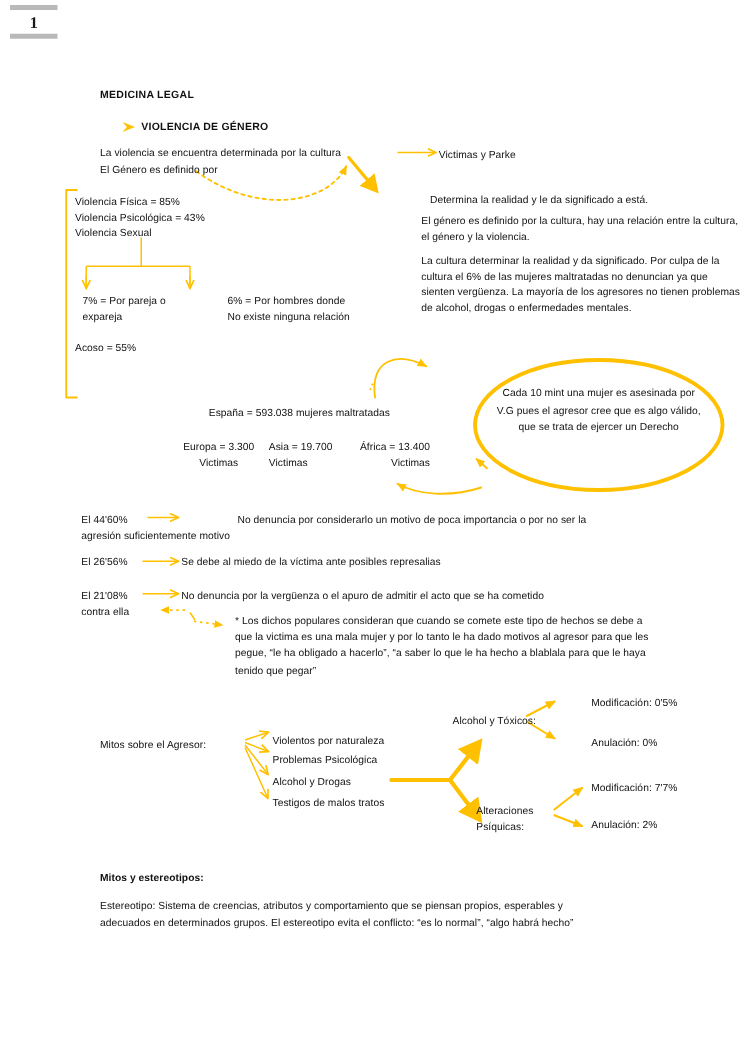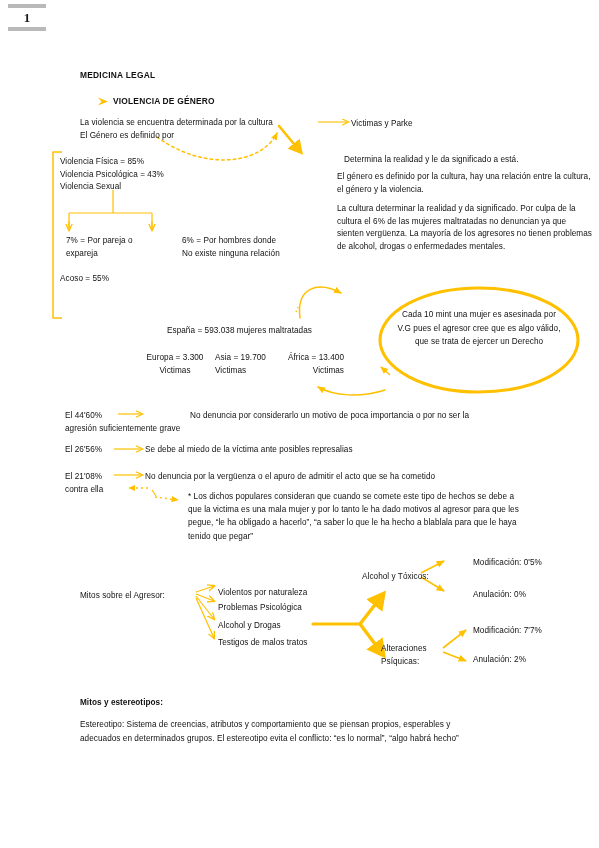--- a/index.html
+++ b/index.html
@@ -173,21 +173,21 @@
 Victimas</div>
 <div class="abs txt" id="asia">Asia = 19.700
 Victimas</div>
 <div class="abs txt" id="africa">África = 13.400
 Victimas</div>
 
 <div class="abs txt" id="ellipse-text">Cada 10 mint una mujer es asesinada por V.G pues el agresor cree que es algo válido, que se trata de ejercer un Derecho</div>
 
 <div class="abs txt" id="p1a">El 44'60%</div>
 <div class="abs txt" id="p1b">No denuncia por considerarlo un motivo de poca importancia o por no ser la</div>
-<div class="abs txt" id="p1c">agresión suficientemente grave</div>
+<div class="abs txt" id="p1c">agresión suficientemente motivo</div>
 <div class="abs txt" id="p2a">El 26'56%</div>
 <div class="abs txt" id="p2b">Se debe al miedo de la víctima ante posibles represalias</div>
 <div class="abs txt" id="p3a">El 21'08%</div>
 <div class="abs txt" id="p3b">No denuncia por la vergüenza o el apuro de admitir el acto que se ha cometido</div>
 <div class="abs txt" id="p3c">contra ella</div>
 
 <div class="abs txt" id="note">* Los dichos populares consideran que cuando se comete este tipo de hechos se debe a que la victima es una mala mujer y por lo tanto le ha dado motivos al agresor para que les pegue, “le ha obligado a hacerlo”, “a saber lo que le ha hecho a blablala para que le haya tenido que pegar”</div>
 
 <div class="abs txt" id="mitos-ag">Mitos sobre el Agresor:</div>
 <div class="abs txt" id="ag1">Violentos por naturaleza</div>

